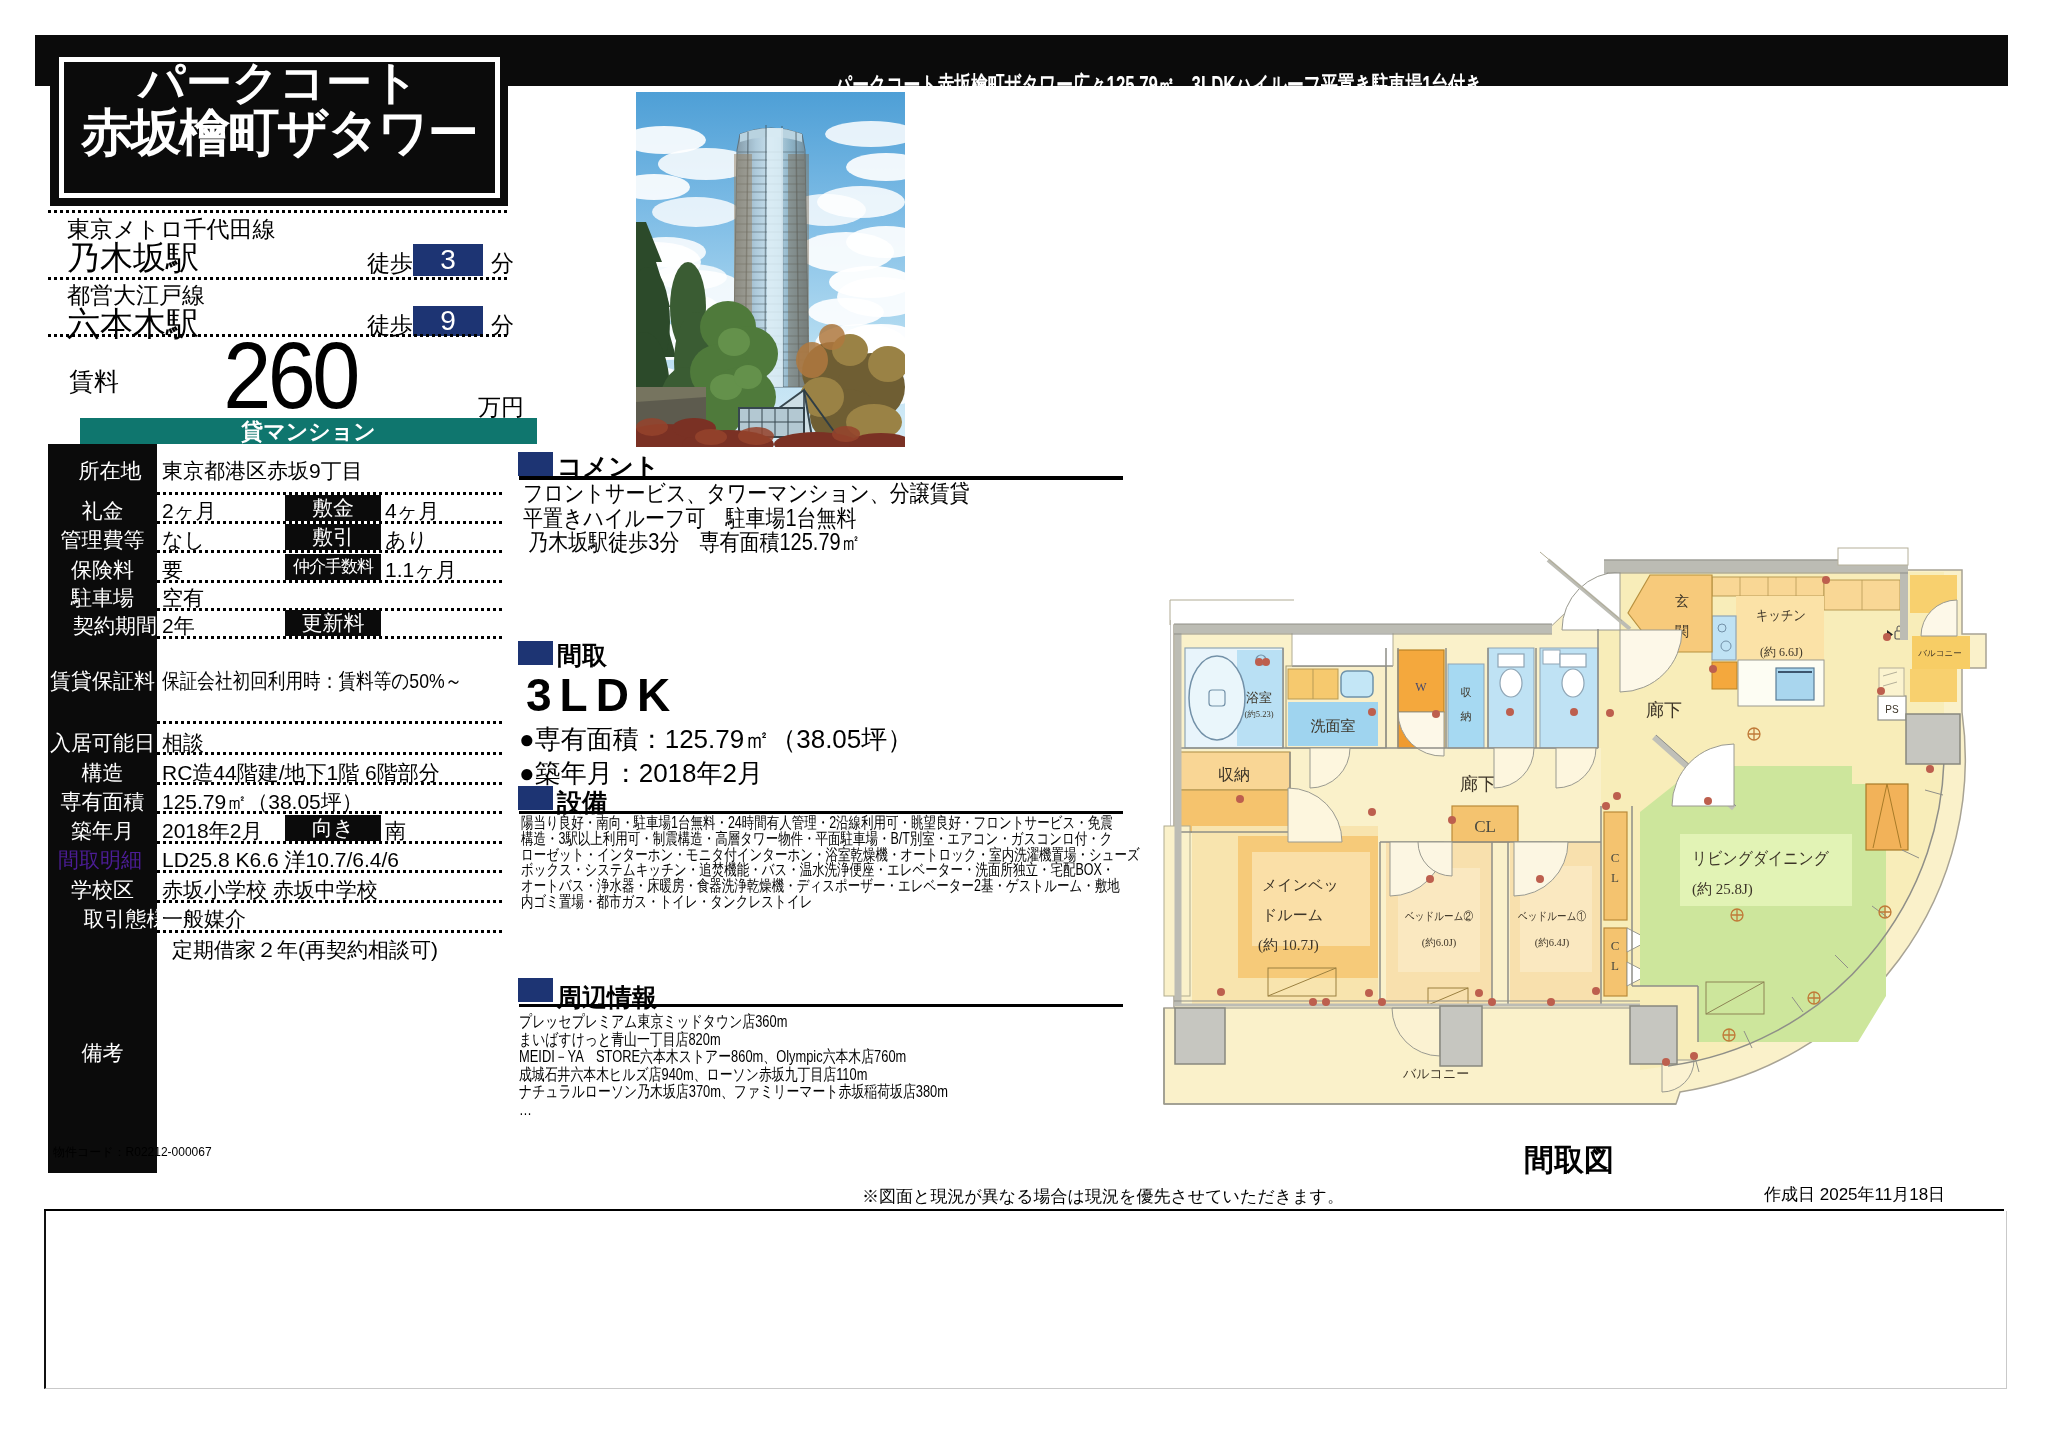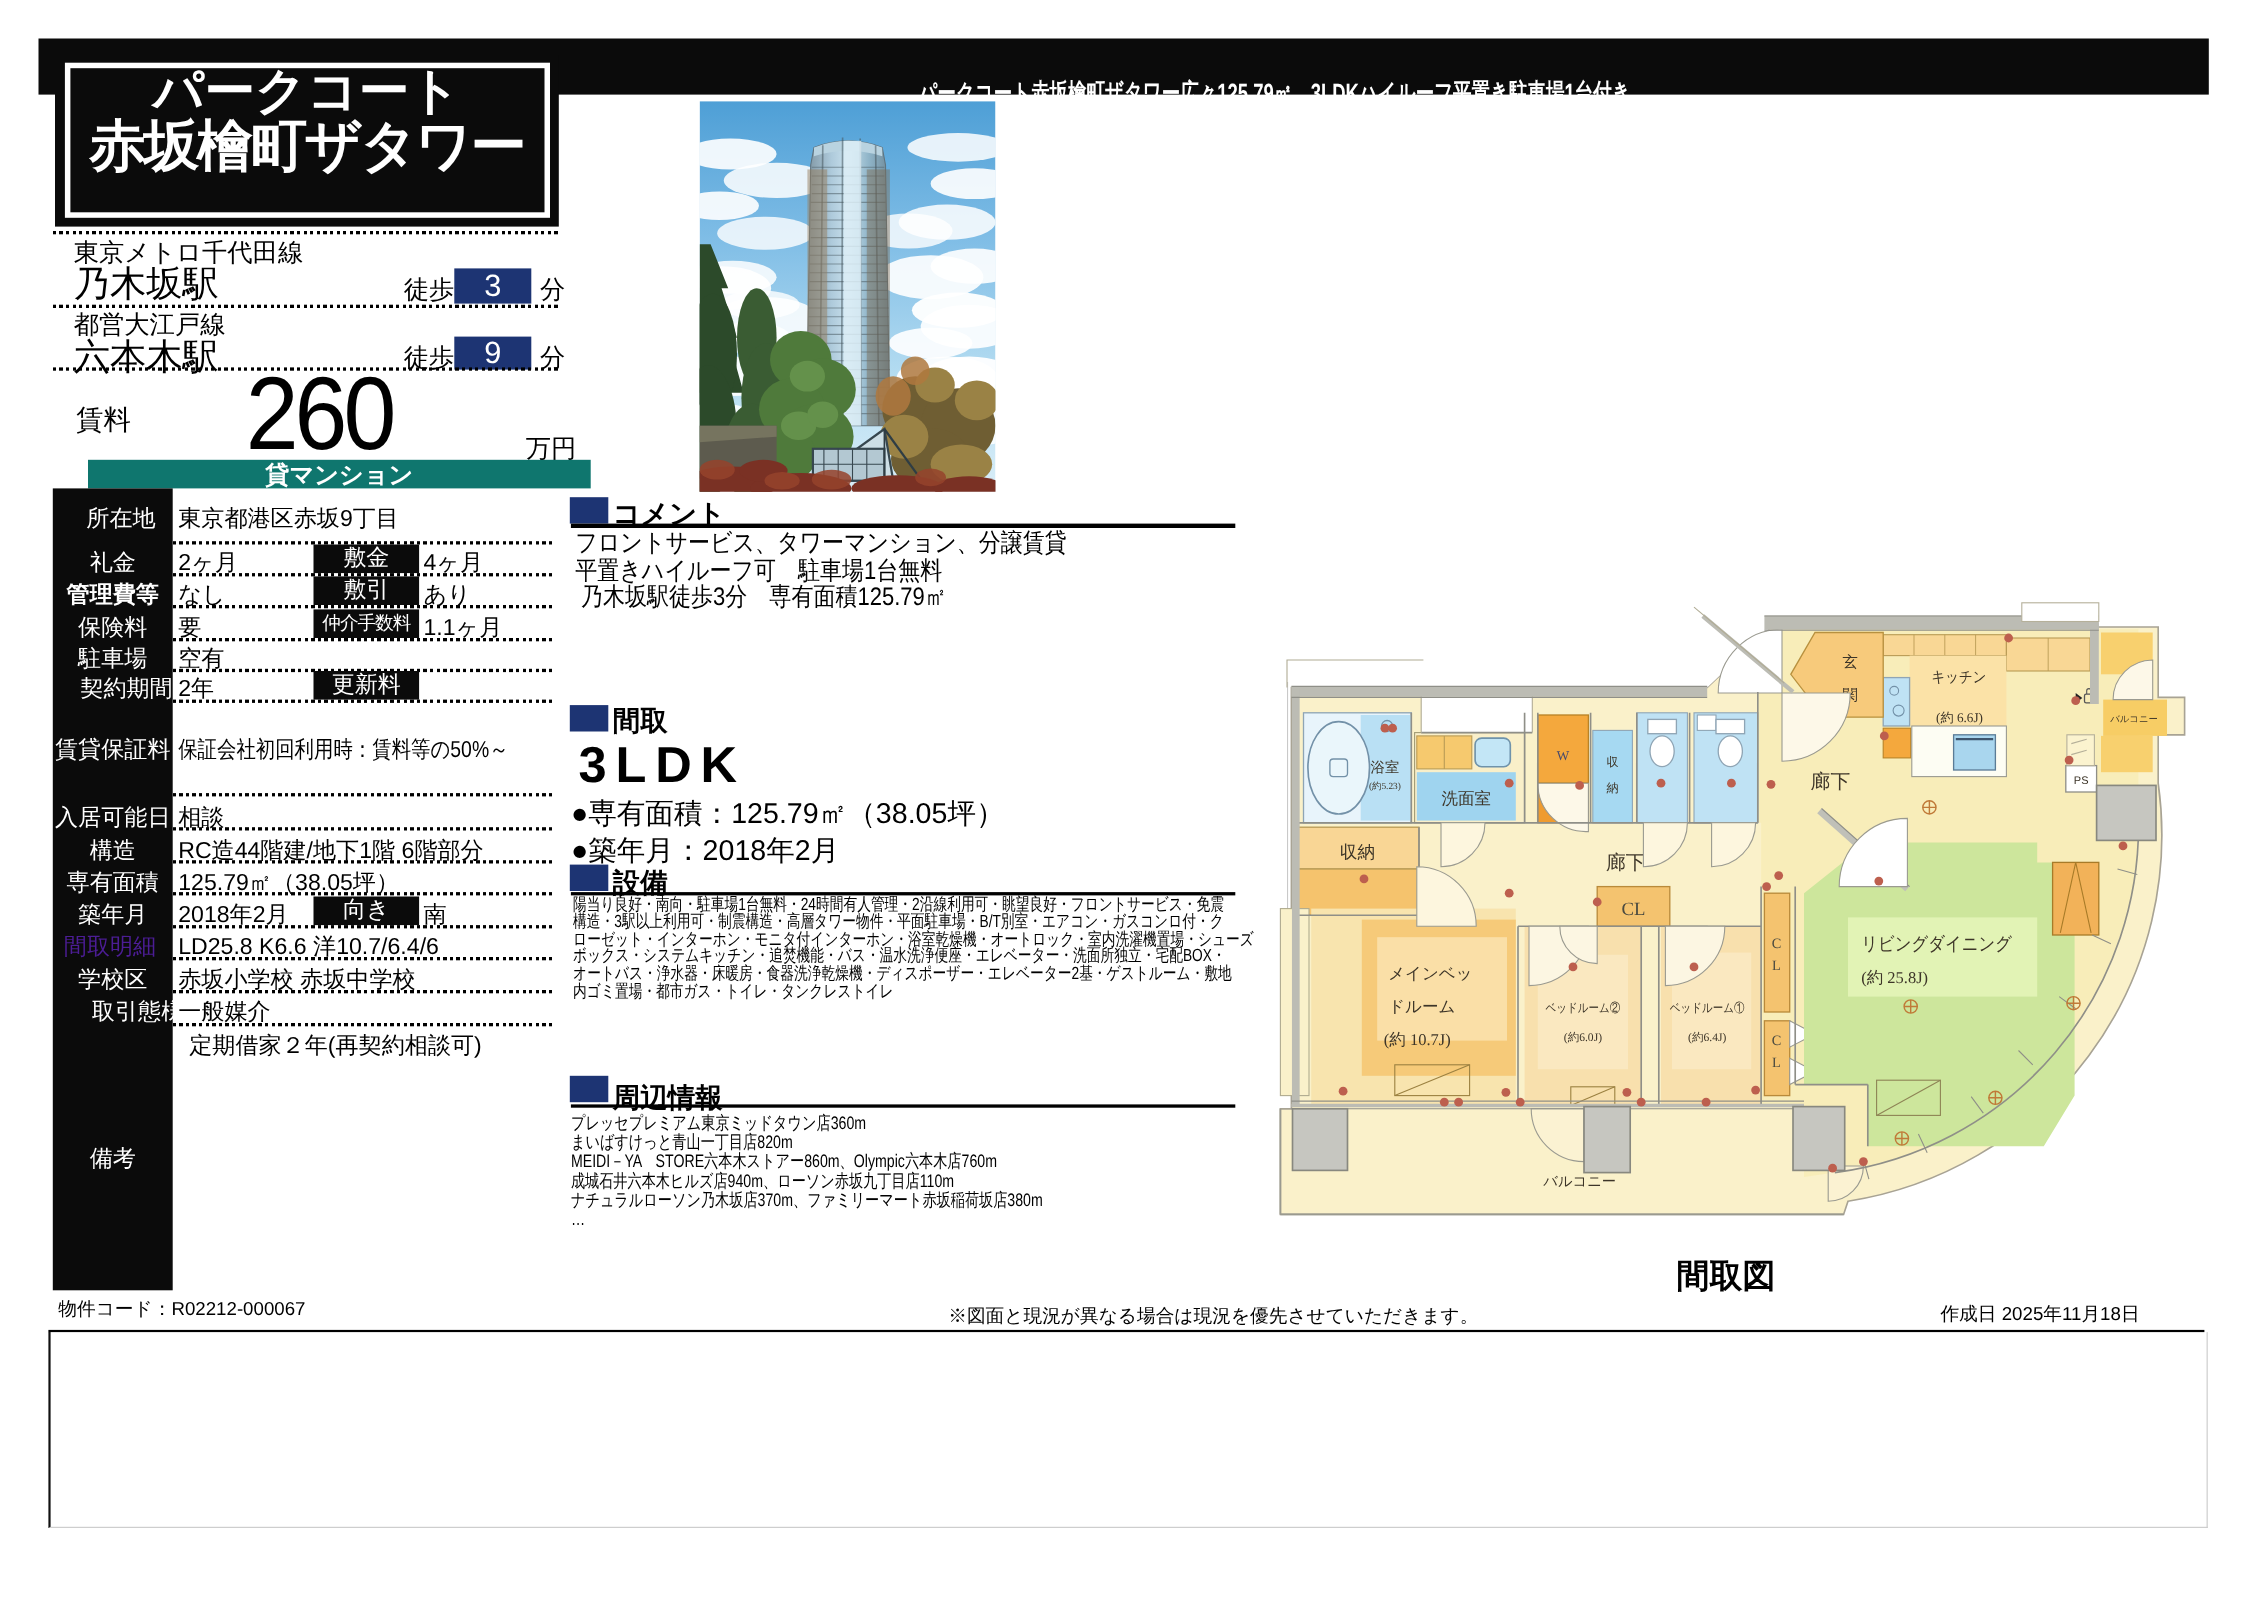--- a/index.html
+++ b/index.html
@@ -70,21 +70,21 @@
   <div class="abs" style="left:0px;top:13px;width:124px;text-align:center;color:#fff;">所在地</div>
   <div class="abs" style="white-space:nowrap;left:114px;top:13px;">東京都港区赤坂9丁目</div>
   <div class="dot" style="left:109px;top:48px;width:348px;"></div>
 
   <div class="abs" style="left:0px;top:53px;width:109px;text-align:center;color:#fff;">礼金</div>
   <div class="abs" style="white-space:nowrap;left:114px;top:53px;">2ヶ月</div>
   <div class="abs" style="left:237px;top:51px;width:96px;height:26px;background:#0b0b0b;color:#fff;text-align:center;line-height:26px;">敷金</div>
   <div class="abs" style="white-space:nowrap;left:337px;top:53px;">4ヶ月</div>
   <div class="dot" style="left:109px;top:77px;width:348px;"></div>
 
-  <div class="abs" style="left:0px;top:82px;width:109px;text-align:center;color:#fff;font-weight:bold;">管理費等</div>
+  <div class="abs" style="left:0px;top:82px;width:109px;text-align:center;color:#fff;">管理費等</div>
   <div class="abs" style="white-space:nowrap;left:114px;top:82px;">なし</div>
   <div class="abs" style="left:237px;top:80px;width:96px;height:26px;background:#0b0b0b;color:#fff;text-align:center;line-height:26px;">敷引</div>
   <div class="abs" style="white-space:nowrap;left:337px;top:82px;">あり</div>
   <div class="dot" style="left:109px;top:106px;width:348px;"></div>
 
   <div class="abs" style="left:0px;top:112px;width:109px;text-align:center;color:#fff;">保険料</div>
   <div class="abs" style="white-space:nowrap;left:114px;top:112px;">要</div>
   <div class="abs" style="left:237px;top:110px;width:96px;height:26px;background:#0b0b0b;color:#fff;text-align:center;line-height:26px;font-size:17px;letter-spacing:-1px;">仲介手数料</div>
   <div class="abs" style="white-space:nowrap;left:337px;top:112px;">1.1ヶ月</div>
   <div class="dot" style="left:109px;top:136px;width:348px;"></div>
@@ -593,21 +593,21 @@
         <path d="M1731,915 H1743 M1737,909 V921"></path>
     <circle cx="1814" cy="998" r="6"></circle>
         <path d="M1808,998 H1820 M1814,992 V1004"></path>
     <circle cx="1729" cy="1035" r="6"></circle>
         <path d="M1723,1035 H1735 M1729,1029 V1041"></path>
   </g>
 </svg>
 
 <div class="abs" style="left:1524px;top:1140px;font-size:30px;font-weight:bold;">間取図</div>
 
-<div class="abs" style="left:53px;top:1178px;font-size:17px;">物件コード：R02212-000067</div>
+<div class="abs" style="left:53px;top:1144px;font-size:12px;">物件コード：R02212-000067</div>
 
 <div class="abs" style="left:862px;top:1185px;font-size:17px;">※図面と現況が異なる場合は現況を優先させていただきます。</div>
 
 <div class="abs" style="left:1764px;top:1183px;font-size:17px;">作成日 2025年11月18日</div>
 
 <div class="abs" style="left:44px;top:1209px;width:1960px;height:2px;background:#000;"></div>
 
 <div class="abs" style="left:44px;top:1211px;width:1960px;height:177px;border-left:2px solid #111;border-right:1px solid #c9c9c9;border-bottom:1px solid #c9c9c9;"></div>
 
 </div>

